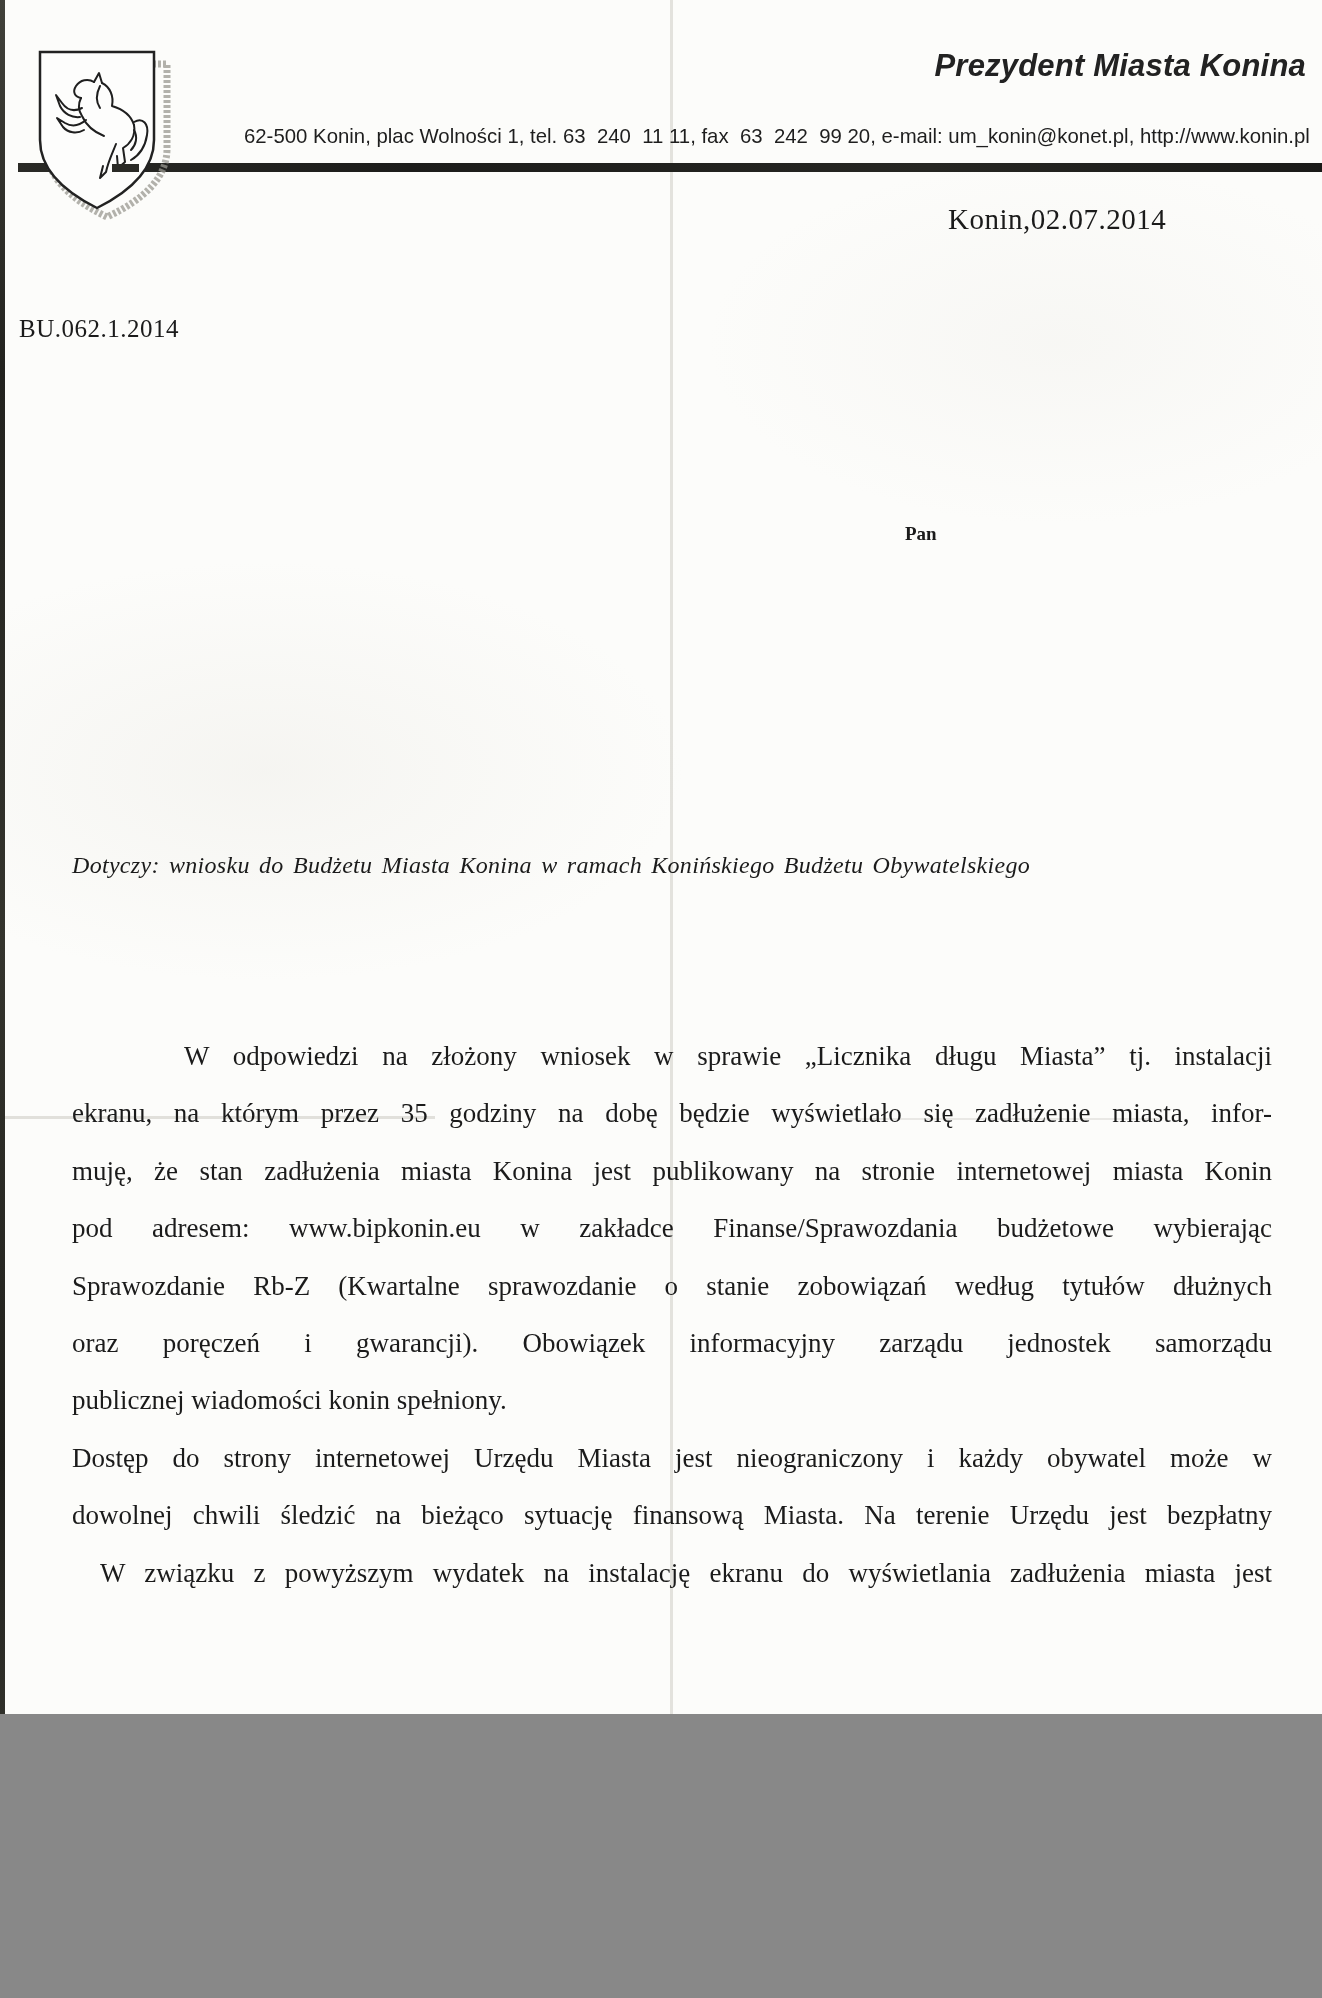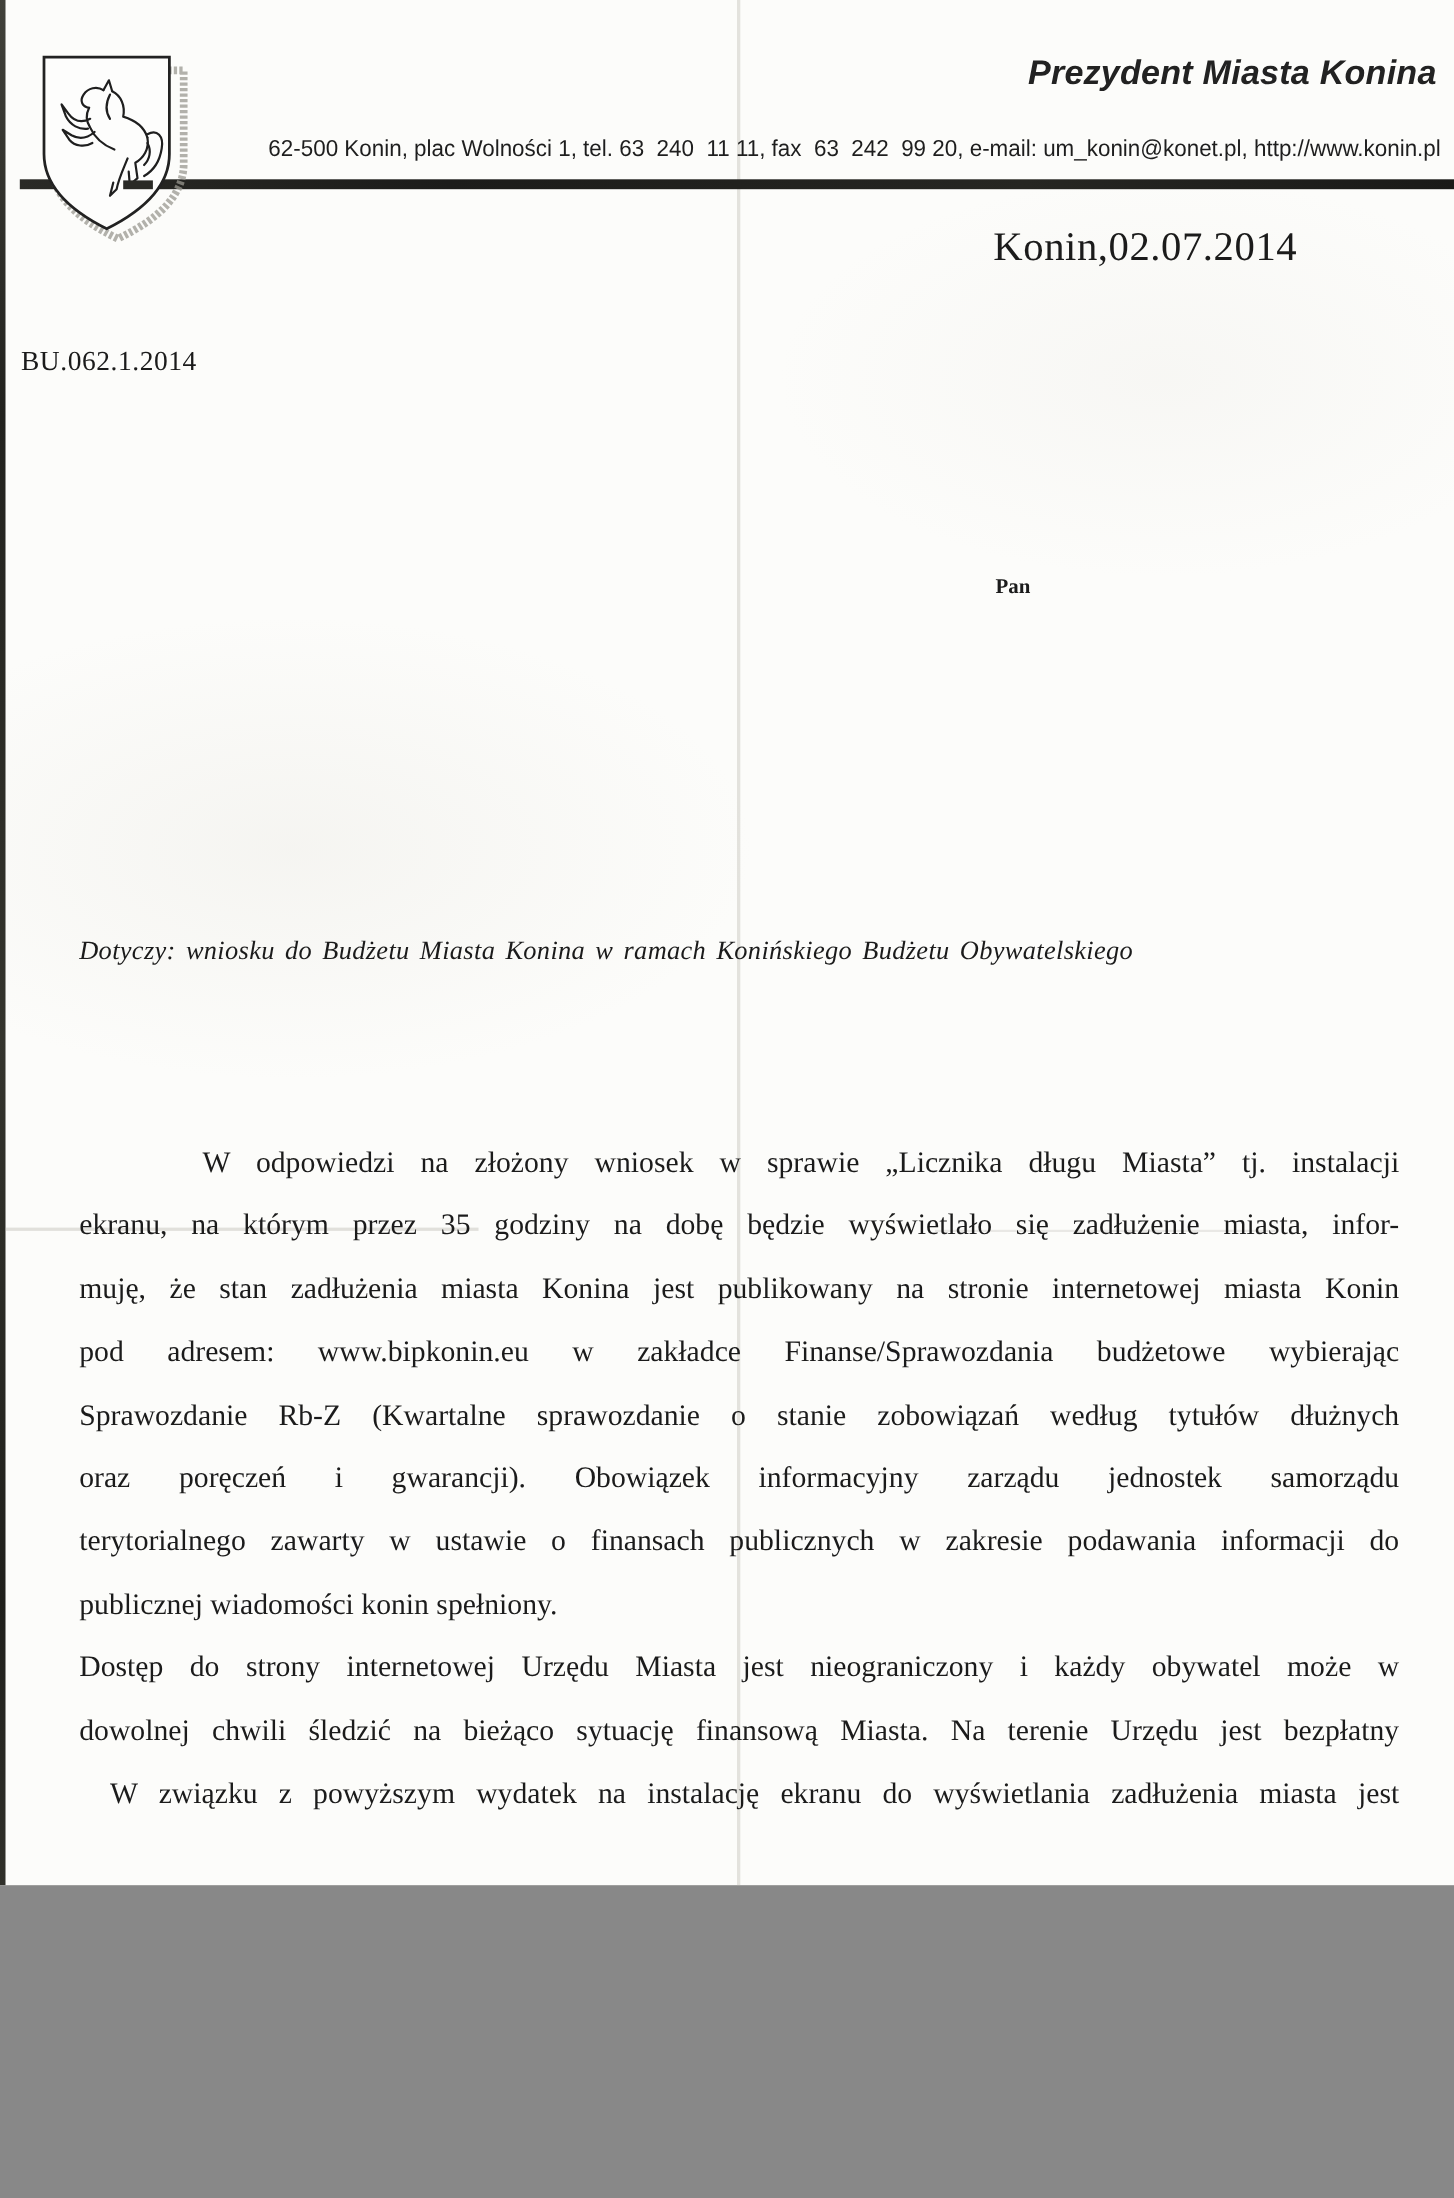--- a/index.html
+++ b/index.html
@@ -36,21 +36,21 @@
     position:absolute;right:12px;top:124px;
     font-family:"Liberation Sans",sans-serif;
     font-size:21px;color:#1e1e1e;white-space:pre;
     transform:scaleX(.97);transform-origin:right center;
   }
   .rule{position:absolute;left:18px;top:163px;width:1304px;height:9px;
     background:linear-gradient(90deg,#2a2a26,#1c1c1a 30%,#262622 70%,#1a1a18);z-index:1;}
   .coat{position:absolute;left:30px;top:44px;width:152px;height:182px;z-index:2;}
   .rule-dash{position:absolute;left:112px;top:164px;width:27px;height:8px;background:#2a2a26;z-index:3;}
   
-  .place-date{position:absolute;left:903px;top:203px;font-size:37px;letter-spacing:.5px;}
+  .place-date{position:absolute;left:948px;top:203px;font-size:29px;letter-spacing:.5px;}
   .ref-number{position:absolute;left:19px;top:315px;font-size:25px;letter-spacing:.5px;}
   .recipient{position:absolute;left:905px;top:523px;font-size:19px;font-weight:bold;}
   .subject{position:absolute;left:72px;top:852px;font-size:24px;font-style:italic;
     white-space:nowrap;word-spacing:3px;letter-spacing:.3px;}
   
   .body-block{position:absolute;left:72px;top:1028px;width:1200px;font-size:27px;}
   .bline{height:57.4px;line-height:57.4px;white-space:nowrap;}
   .bline.j{white-space:normal;text-align:justify;text-align-last:justify;}
   .indent1{padding-left:112px;}
   .indent2{padding-left:28px;}
@@ -115,21 +115,20 @@
   <div class="recipient">Pan</div>
   <div class="subject">Dotyczy: wniosku do Budżetu Miasta Konina w ramach Konińskiego Budżetu Obywatelskiego</div>
 
   <div class="body-block">
     <div class="bline j indent1">W odpowiedzi na złożony wniosek w sprawie „Licznika długu Miasta” tj. instalacji</div>
     <div class="bline j">ekranu, na którym przez 35 godziny na dobę będzie wyświetlało się zadłużenie miasta, infor-</div>
     <div class="bline j">muję, że stan zadłużenia miasta Konina jest publikowany na stronie internetowej miasta Konin</div>
     <div class="bline j">pod adresem: www.bipkonin.eu w zakładce Finanse/Sprawozdania budżetowe wybierając</div>
     <div class="bline j">Sprawozdanie Rb-Z (Kwartalne sprawozdanie o stanie zobowiązań według tytułów dłużnych</div>
     <div class="bline j">oraz poręczeń i gwarancji). Obowiązek informacyjny zarządu jednostek samorządu</div>
-    <div class="bline j">terytorialnego zawarty w ustawie o finansach publicznych w zakresie podawania informacji do</div>
     <div class="bline">publicznej wiadomości konin spełniony.</div>
     <div class="bline j">Dostęp do strony internetowej Urzędu Miasta jest nieograniczony i każdy obywatel może w</div>
     <div class="bline j">dowolnej chwili śledzić na bieżąco sytuację finansową Miasta. Na terenie Urzędu jest bezpłatny</div>
     <div class="bline j indent2">W związku z powyższym wydatek na instalację ekranu do wyświetlania zadłużenia miasta jest</div>
   </div>
 
   <div class="closing">Z poważaniem</div>
 
   <svg class="sig-svg" viewBox="0 0 722 298">
     <path d="M212,132 L146,242" stroke="#9a92c4" stroke-width="2" fill="none" opacity=".8"></path>

